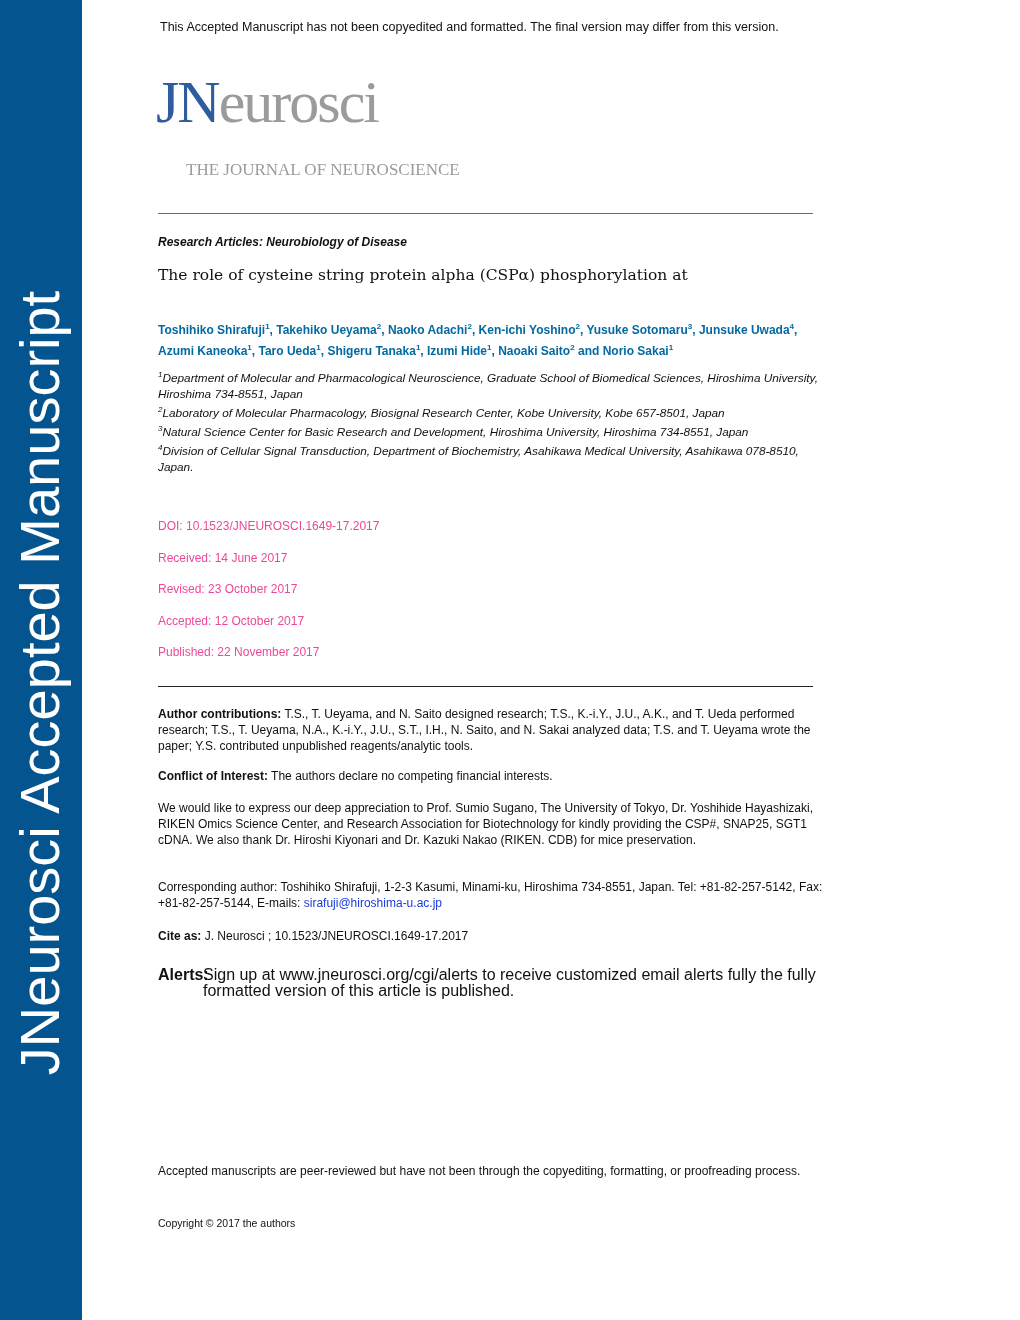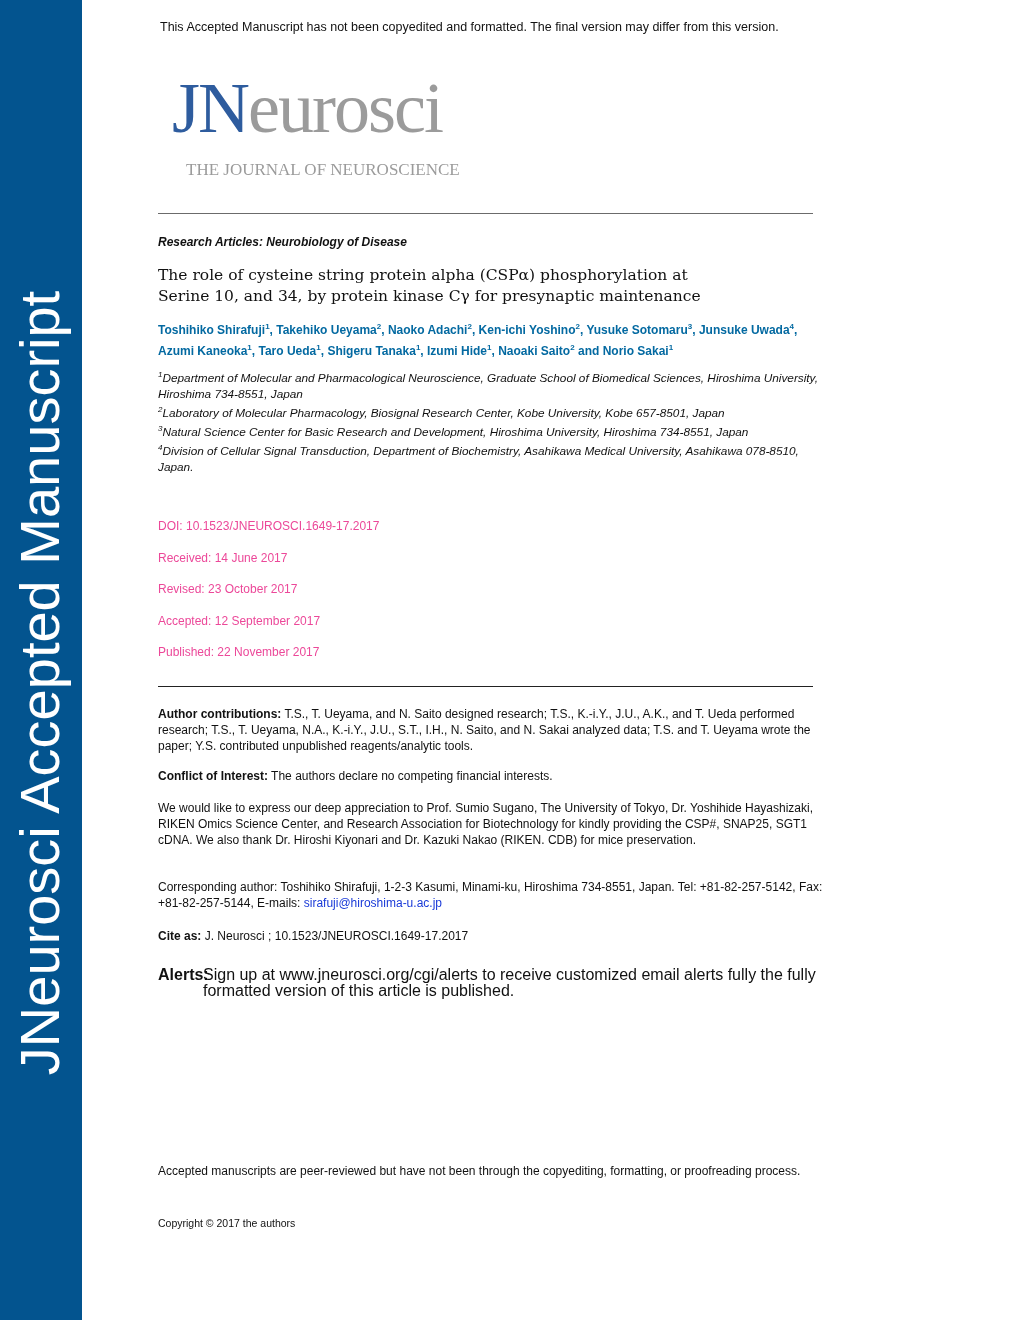--- a/index.html
+++ b/index.html
@@ -48,25 +48,24 @@
       left: 156px;
       top: 80px;
       width: 380px;
       height: 110px;
     }
     .logo-main {
       position: absolute;
       left: 0;
       top: -8px;
       font-family: "Liberation Serif", serif;
-      font-size: 72px;
+      font-size: 60px;
       line-height: 1;
       white-space: nowrap;
       letter-spacing: -2px;
-      margin-left: 16px;
     }
     .logo-jn { color: #2e5c9e; }
     .logo-rest { color: #9b9b9b; }
     .logo-sub {
       position: absolute;
       left: 30px;
       top: 80px;
       font-family: Liberation Serif, serif;
       font-size: 17px;
       color: #9b9b9b;
@@ -181,36 +180,35 @@
   </div>
   <div class="logo-sub">THE JOURNAL OF NEUROSCIENCE</div>
 </div>
 
 <div class="abs rule rule-top"></div>
 
 <div class="abs section-label">Research Articles: Neurobiology of Disease</div>
 
 <div class="abs title">
   <div>The role of cysteine string protein alpha (CSPα) phosphorylation at</div>
-  <div>Serine 10, and 34, by protein kinase Cγ for presynaptic maintenance</div>
 </div>
 
 <div class="abs authors" id="author-list"><span>Toshihiko Shirafuji</span><sup>1</sup><span>, </span><span>Takehiko Ueyama</span><sup>2</sup><span>, </span><span>Naoko Adachi</span><sup>2</sup><span>, </span><span>Ken-ichi Yoshino</span><sup>2</sup><span>, </span><span>Yusuke Sotomaru</span><sup>3</sup><span>, </span><span>Junsuke Uwada</span><sup>4</sup><span>, </span><span>Azumi Kaneoka</span><sup>1</sup><span>, </span><span>Taro Ueda</span><sup>1</sup><span>, </span><span>Shigeru Tanaka</span><sup>1</sup><span>, </span><span>Izumi Hide</span><sup>1</sup><span>, </span><span>Naoaki Saito</span><sup>2</sup><span> and </span><span>Norio Sakai</span><sup>1</sup><span></span></div>
 
 <div class="abs affils" id="affil-list">
     <div class="affil"><sup>1</sup><span>Department of Molecular and Pharmacological Neuroscience, Graduate School of Biomedical Sciences, Hiroshima University, Hiroshima 734-8551, Japan</span></div>
     <div class="affil"><sup>2</sup><span>Laboratory of Molecular Pharmacology, Biosignal Research Center, Kobe University, Kobe 657-8501, Japan</span></div>
     <div class="affil"><sup>3</sup><span>Natural Science Center for Basic Research and Development, Hiroshima University, Hiroshima 734-8551, Japan</span></div>
     <div class="affil"><sup>4</sup><span>Division of Cellular Signal Transduction, Department of Biochemistry, Asahikawa Medical University, Asahikawa 078-8510, Japan.</span></div>
   </div>
 
 <div class="abs meta" style="top:519px;">DOI: 10.1523/JNEUROSCI.1649-17.2017</div>
 <div class="abs meta" style="top:551px;">Received: 14 June 2017</div>
 <div class="abs meta" style="top:582px;">Revised: 23 October 2017</div>
-<div class="abs meta" style="top:614px;">Accepted: 12 September 2017</div>
+<div class="abs meta" style="top:614px;">Accepted: 12 October 2017</div>
 <div class="abs meta" style="top:645px;">Published: 22 November 2017</div>
 
 <div class="abs rule rule-mid"></div>
 
 <div class="abs para" style="top:707px;">
   <b>Author contributions:</b><span> T.S., T. Ueyama, and N. Saito designed research; T.S., K.-i.Y., J.U., A.K., and T. Ueda performed research; T.S., T. Ueyama, N.A., K.-i.Y., J.U., S.T., I.H., N. Saito, and N. Sakai analyzed data; T.S. and T. Ueyama wrote the paper; Y.S. contributed unpublished reagents/analytic tools.</span>
 </div>
 
 <div class="abs para" style="top:769px;">
   <b>Conflict of Interest:</b><span> The authors declare no competing financial interests.</span>

